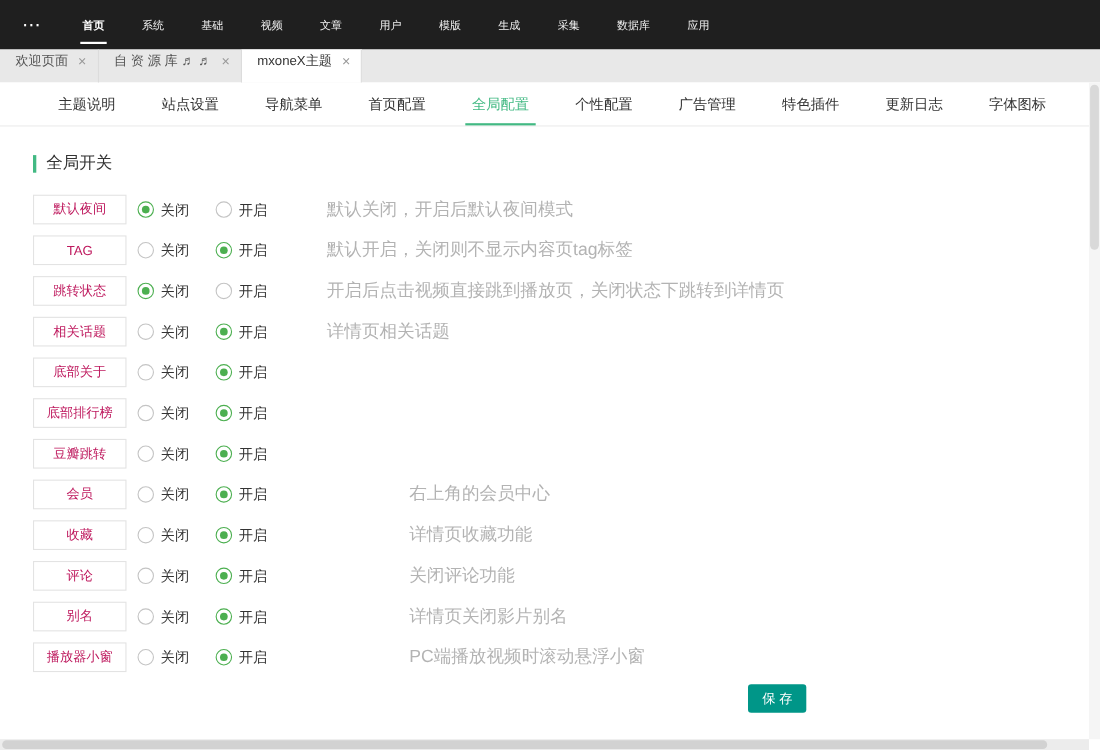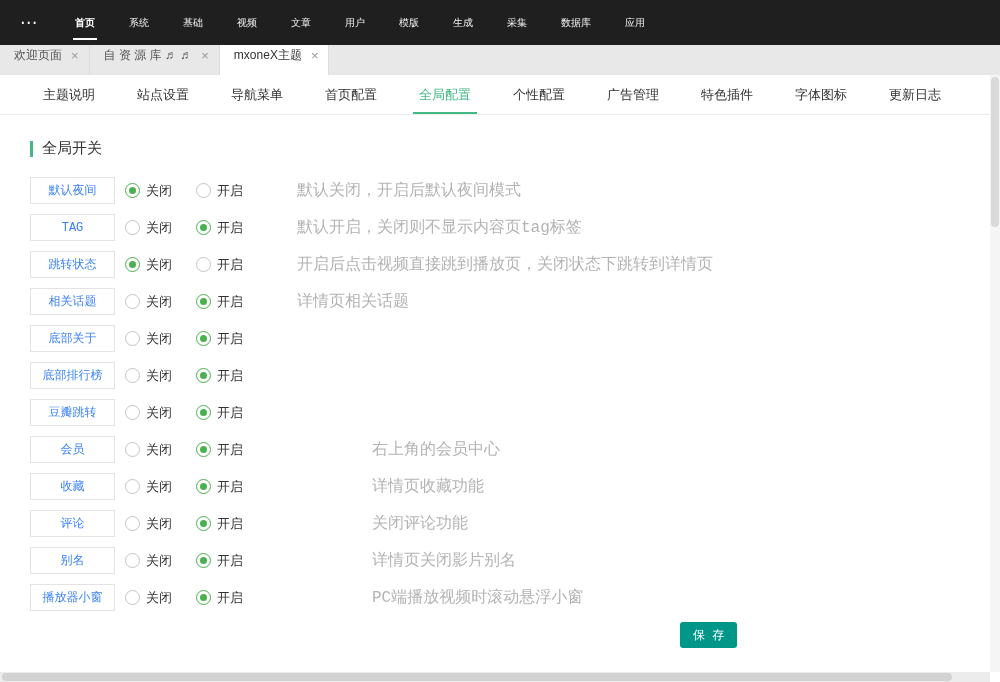--- a/index.html
+++ b/index.html
@@ -51,53 +51,53 @@
     cursor:pointer; white-space:nowrap;
   }
   .tab.active { background:#fff; color:#333; }
   .tab .close { margin-left:9px; color:#999; font-size:13px; line-height:1; }
 
   
   .subnav {
     height:40px;
     display:flex; align-items:stretch;
     border-bottom:1px solid #ececec;
-    padding-left:22px;
+    padding-left:32px;
     background:#fff;
   }
   .subnav-item {
     padding:0 14px;
     margin:0 7px;
     display:flex; align-items:center;
     font-size:13px; color:#333;
     position:relative; cursor:pointer; white-space:nowrap;
   }
   .subnav-item.active { color: var(--accent-green, #42b983); }
   .subnav-item.active::after {
     content:""; position:absolute; left:8px; right:8px; bottom:0;
     height:2px; background: var(--accent-green, #42b983);
   }
 
   
-  .main { padding:24px 0 0 30px;font-family:Liberation Mono, monospace; }
+  .main { padding:24px 0 0 30px; }
 
   .section-title-wrap { display:flex; align-items:center; margin-bottom:14px; }
   .section-accent {
     width:3px; height:16px;
     background: var(--accent-green, #42b983);
     margin-right:9px;
   }
   .section-title-text { font-size:15px; color:#333; }
 
   .setting-row { display:flex; align-items:center; height:37px; }
   .row-label {
     width:85px; height:27px;
     border:1px solid #e3e3e3; border-radius:0;
     display:flex; align-items:center; justify-content:center;
-    font-size:12px; color:#3b82f6; background:#fff;
+    font-size:12px; color:#be185d; background:#fff;
     margin-right:10px; flex:none;
   }
   .radio-opt { display:flex; align-items:center; width:71px; cursor:pointer; flex:none; }
   .radio {
     width:15px; height:15px;
     border:1px solid #c4c4c4; border-radius:50%;
     background:#fff; position:relative; margin-right:6px; flex:none;
   }
   .radio.checked { border-color: var(--radio-green, #4caf50); }
   .radio.checked::after {
@@ -195,23 +195,23 @@
   <div class="subnav-item">首页配置</div>
 
   <div class="subnav-item active">全局配置</div>
 
   <div class="subnav-item">个性配置</div>
 
   <div class="subnav-item">广告管理</div>
 
   <div class="subnav-item">特色插件</div>
 
+  <div class="subnav-item">更新日志</div>
+
   <div class="subnav-item">字体图标</div>
-
-  <div class="subnav-item">更新日志</div>
 </div>
 
   <div class="main">
     <div class="section-title-wrap">
       <span class="section-accent"></span>
       <span class="section-title-text">全局开关</span>
     </div>
 
     <div>
   <div class="setting-row">

